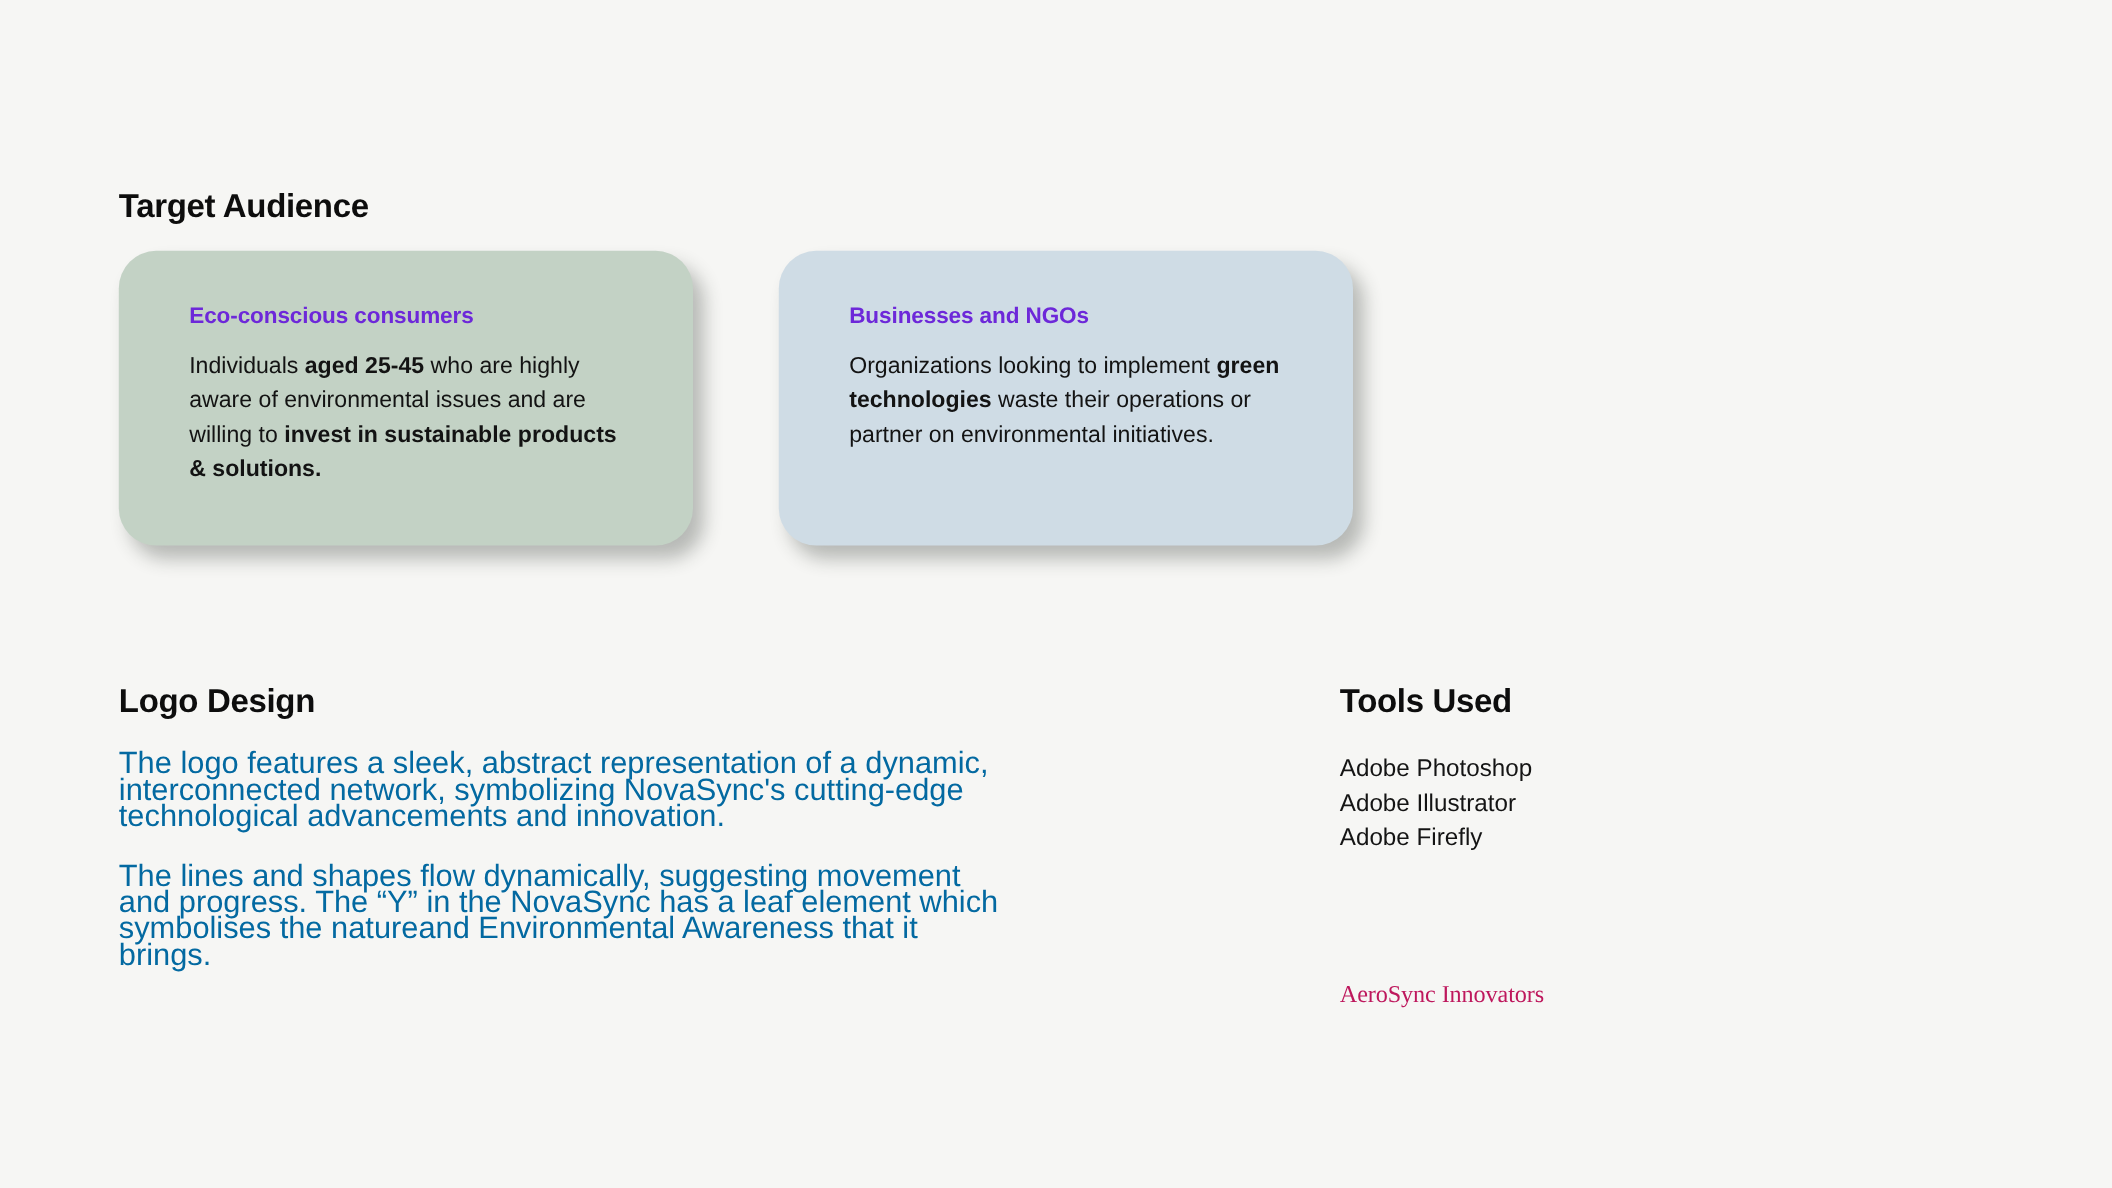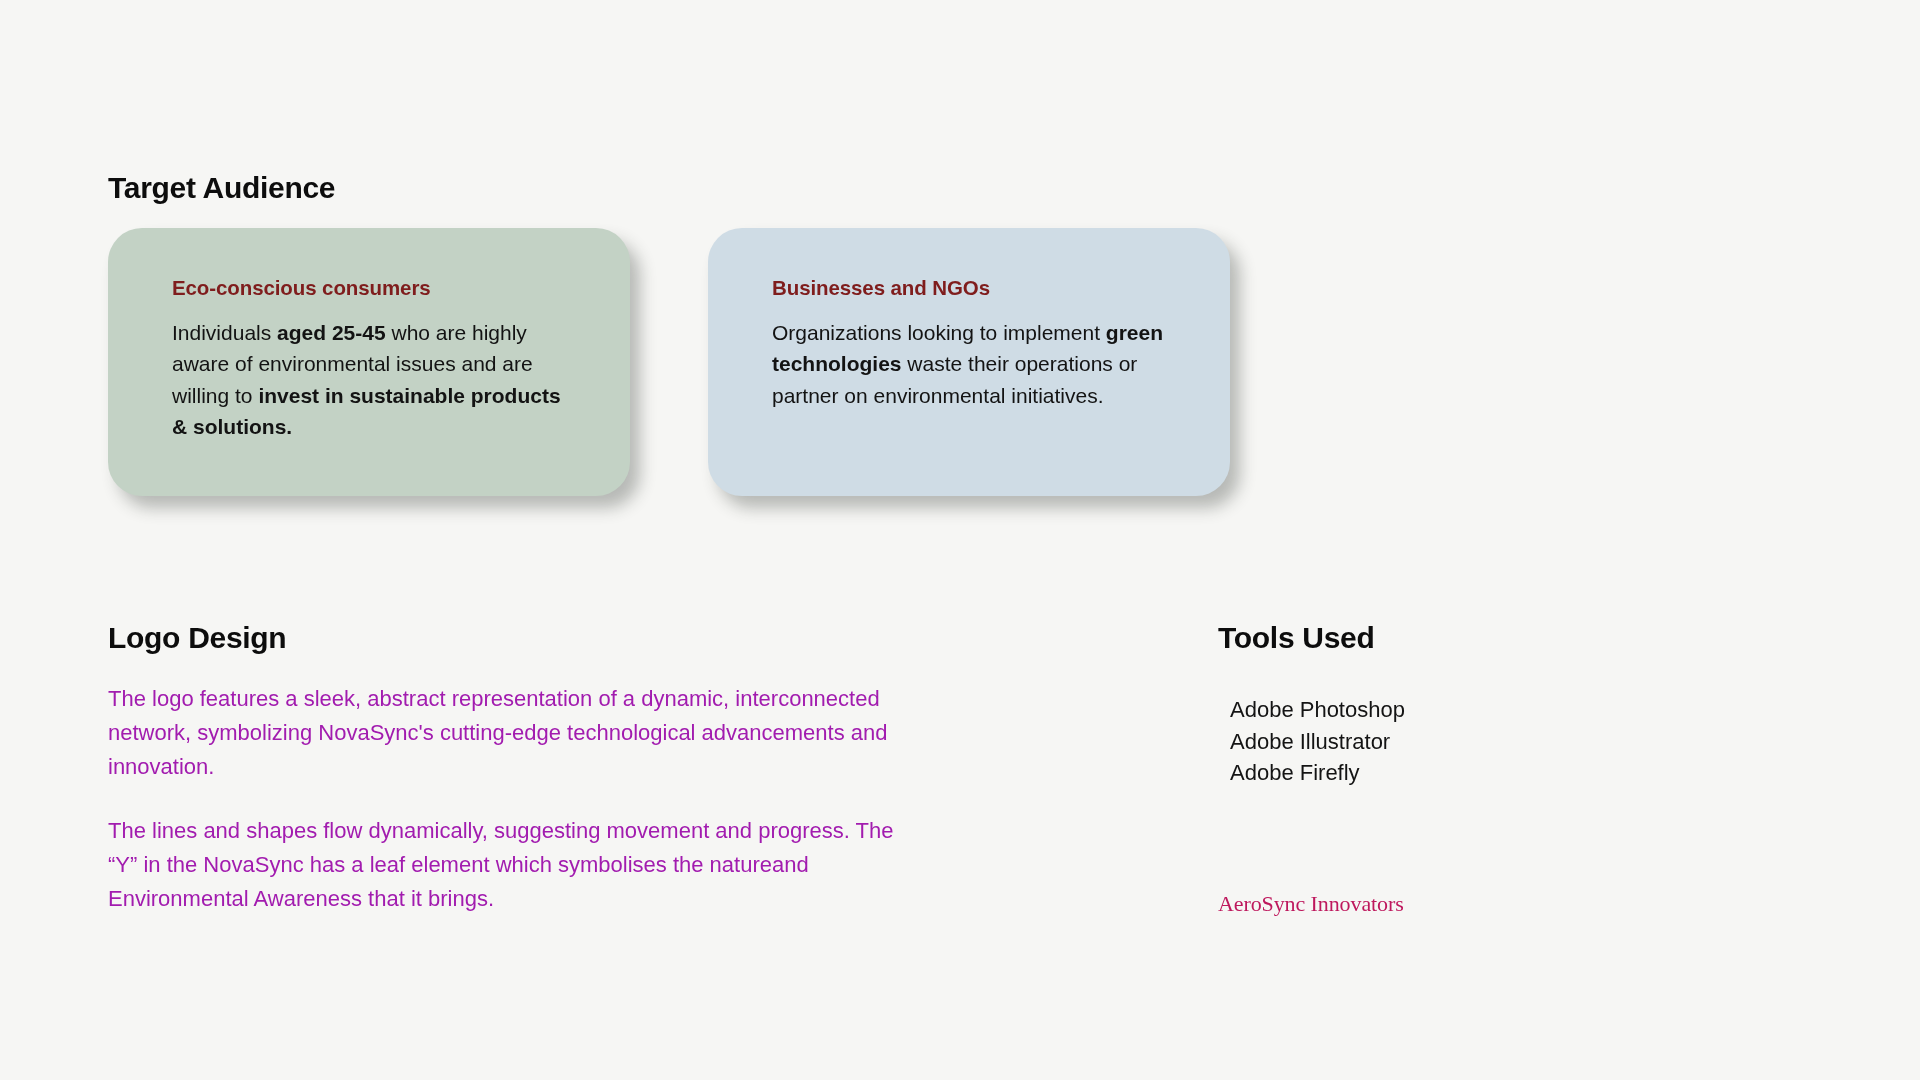--- a/index.html
+++ b/index.html
@@ -60,21 +60,21 @@
   }
 
   .audience-card.card-green  { background: #c3d2c5; }
   .audience-card.card-blue   { background: #cfdce5; }
   .audience-card.card-pink   { background: #f2aea5; }
 
   .card-title {
     font-size: 20.5px;
     font-weight: 700;
     letter-spacing: -0.1px;
-    color: #7f1d1d;
+    color: #6d28d9;
     margin: 0 0 16px 0;
     line-height: 1.2;
   }
 
   .card-body {
     font-size: 21px;
     line-height: 31.5px;
     color: #131313;
     margin: 0;
     font-weight: 400;
@@ -98,35 +98,35 @@
   }
 
   .logo-design-body {
     position: absolute;
     left: 108px;
     top: 682px;
     width: 800px;
   }
 
   .logo-paragraph {
-    font-size: 22px;
-    line-height: 34px;
-    color: #a21caf;
+    font-size: 28px;
+    line-height: 24px;
+    color: #0369a1;
     margin: 0 0 30px 0;
     font-weight: 400;
   }
   .logo-paragraph:last-child {
     margin-bottom: 0;
   }
 
   .tools-list {
     position: absolute;
     left: 1218px;
     top: 682px;
-    margin: 12px;
+    margin: 0;
     padding: 0;
     list-style: none;
   }
 
   .tools-list li {
     font-size: 22px;
     line-height: 31.5px;
     color: #141414;
     font-weight: 400;
   }

